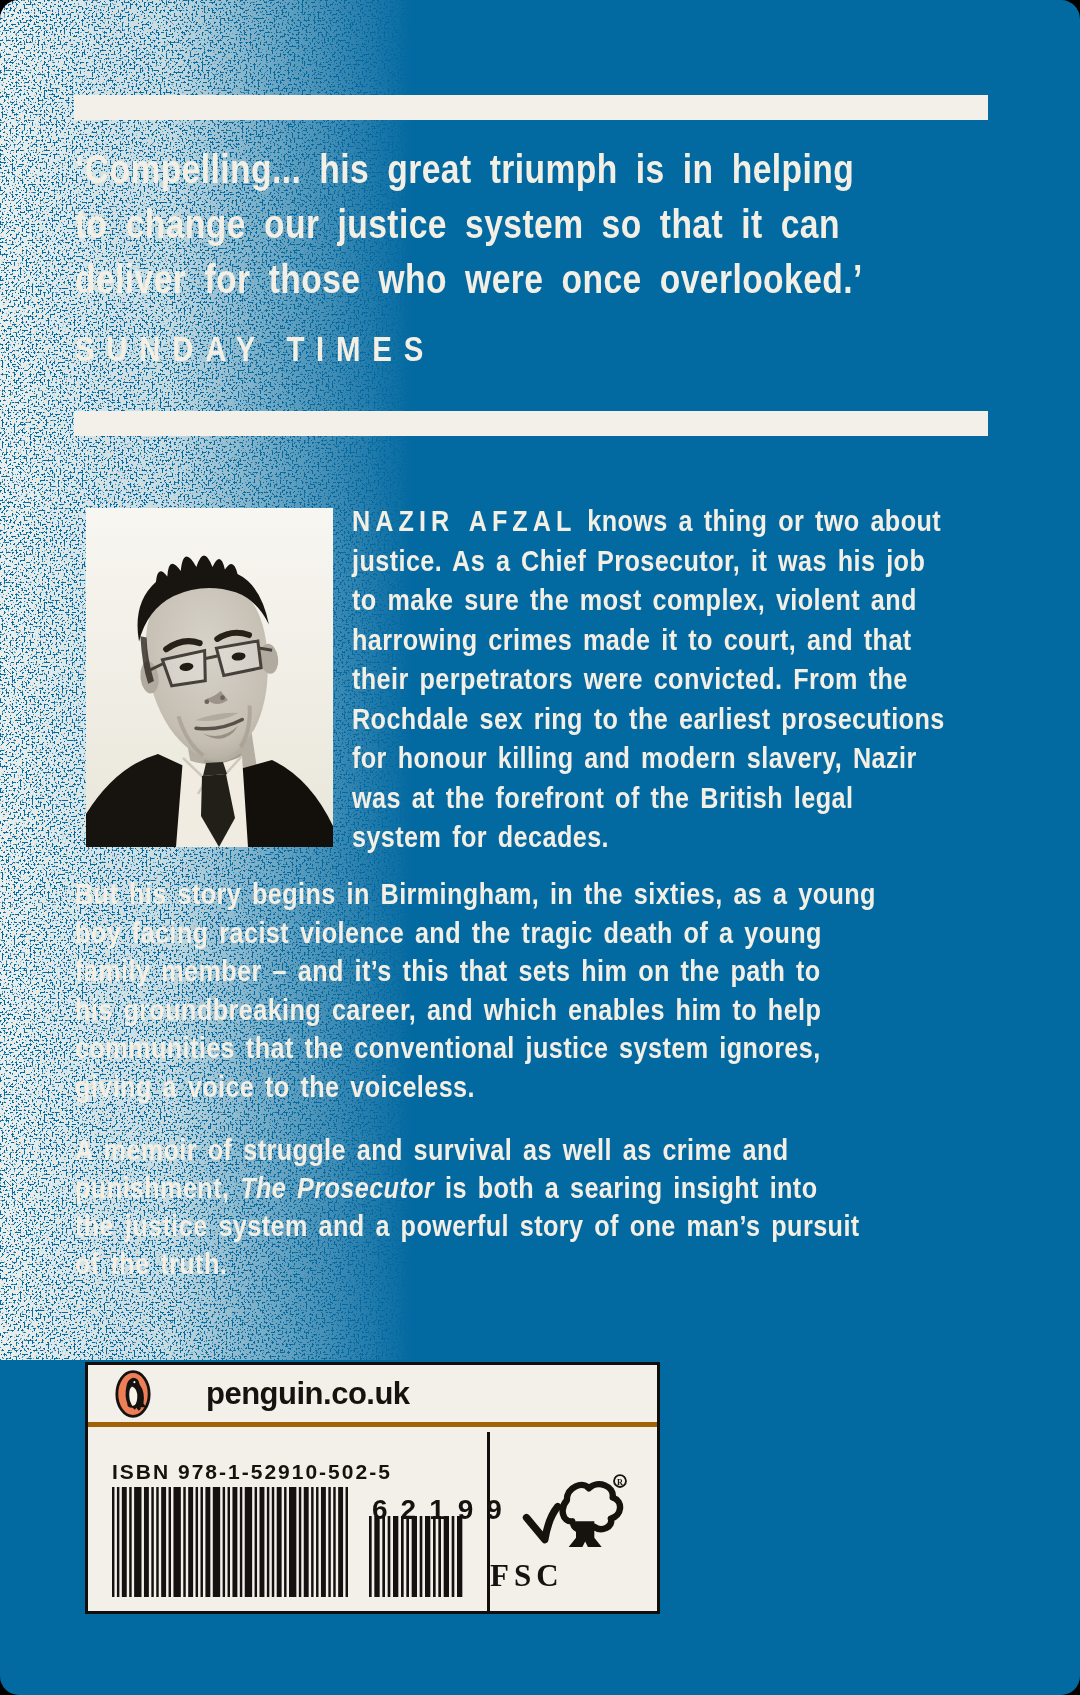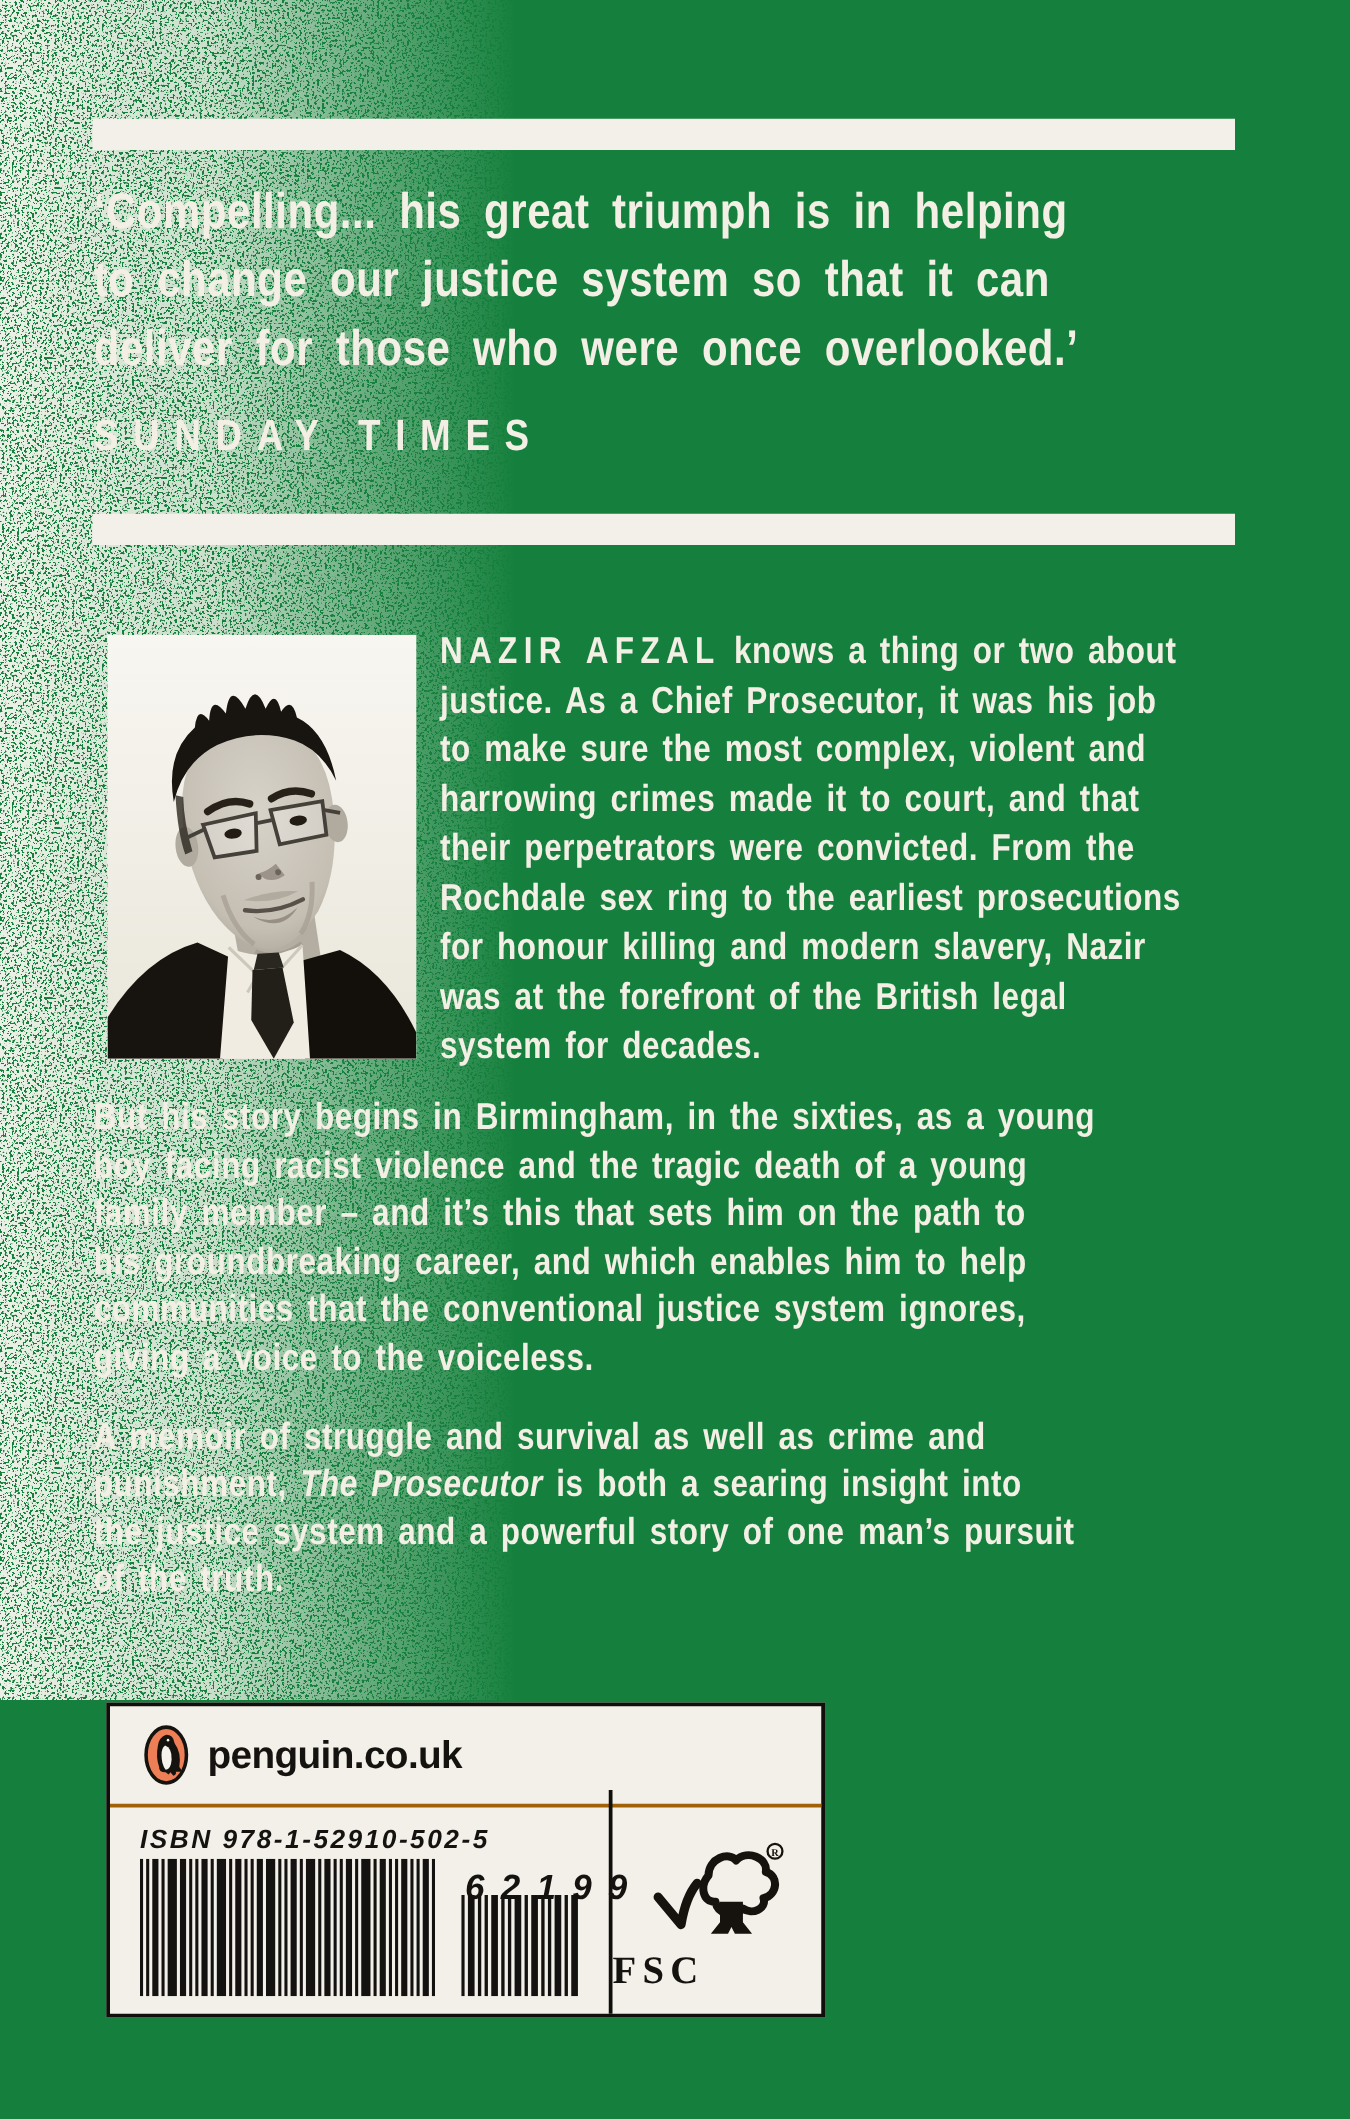--- a/index.html
+++ b/index.html
@@ -1,21 +1,22 @@
 <!DOCTYPE html>
 <html><head>
 <meta charset="utf-8">
 <style>
   html,body{margin:0;padding:0;background:#000;}
   #cover{
     position:relative;
     width:1080px;height:1695px;
-    background:#15803d;
+    background:#0369a1;
     overflow:hidden;
     font-family:"Liberation Sans", sans-serif;
+    border-radius:19px;
   }
   .abs{position:absolute;}
   .paper{background:#f2f0e9;}
   .bigtxt{
     color:#f3efe4;
     font-weight:700;
     white-space:pre-line;
     transform-origin:0 0;
     transform:scaleX(0.84);
     letter-spacing:0.5px;
@@ -26,24 +27,24 @@
   #mid-bar{left:74px;top:411px;width:914px;height:25px;}
   #photo{left:86px;top:508px;width:247px;height:339px;background:#f6f4ef;}
   #photo svg{display:block;width:100%;height:100%;}
   #bio-intro{left:352px;top:501px;width:770px;font-size:30px;line-height:39.5px;word-spacing:4px;}
   .lead{letter-spacing:6px;}
   #para2{left:75px;top:875px;width:1060px;font-size:30px;line-height:38.5px;word-spacing:4px;}
   #para3{left:75px;top:1131px;width:1060px;font-size:30px;line-height:38px;word-spacing:4px;}
   .ital{font-style:italic;}
   
   #panel{left:85px;top:1362px;width:575px;height:252px;border:3px solid #100f0b;box-sizing:border-box;}
-  #penguin-row{position:absolute;left:0;top:0;width:100%;height:81px;border-bottom:3px solid #a16207;box-sizing:border-box;display:flex;align-items:center;}
+  #penguin-row{position:absolute;left:0;top:0;width:100%;height:62px;border-bottom:5px solid #a16207;box-sizing:border-box;display:flex;align-items:center;gap:40px;}
   #penguin-oval{margin-left:26px;width:38px;height:50px;}
   #penguin-site{margin-left:14px;font-size:31px;font-weight:700;color:#15130f;letter-spacing:-0.5px;}
-  #barcode-cell{position:absolute;left:0;top:67px;width:402px;bottom:0;border-right:3px solid #100f0b;box-sizing:border-box;font-style:italic;}
+  #barcode-cell{position:absolute;left:0;top:67px;width:402px;bottom:0;border-right:3px solid #100f0b;box-sizing:border-box;}
   #isbn{position:absolute;left:24px;top:28px;font-size:21px;font-weight:700;letter-spacing:2px;color:#15130f;}
   #barcode-main{position:absolute;left:24px;top:55px;width:236px;height:110px;}
   #addon-digits{position:absolute;left:284px;top:62px;font-size:28px;font-weight:700;letter-spacing:13px;color:#15130f;}
   #barcode-addon{position:absolute;left:281px;top:84px;width:96px;height:81px;}
   #fsc-cell{position:absolute;left:402px;top:67px;right:0;bottom:0;}
   #fsc-mark{position:absolute;left:28px;top:38px;width:116px;height:88px;}
   #fsc-label{position:absolute;left:0;top:126px;width:100%;text-align:left;font-family:"Liberation Serif", serif;font-weight:700;font-size:31px;letter-spacing:5px;color:#15130f;}
   
   #info{left:672px;top:1450px;color:#f3efe4;font-weight:700;font-size:16.5px;line-height:24px;}
   #credit{margin-top:22px;font-size:15.5px;line-height:23px;}

